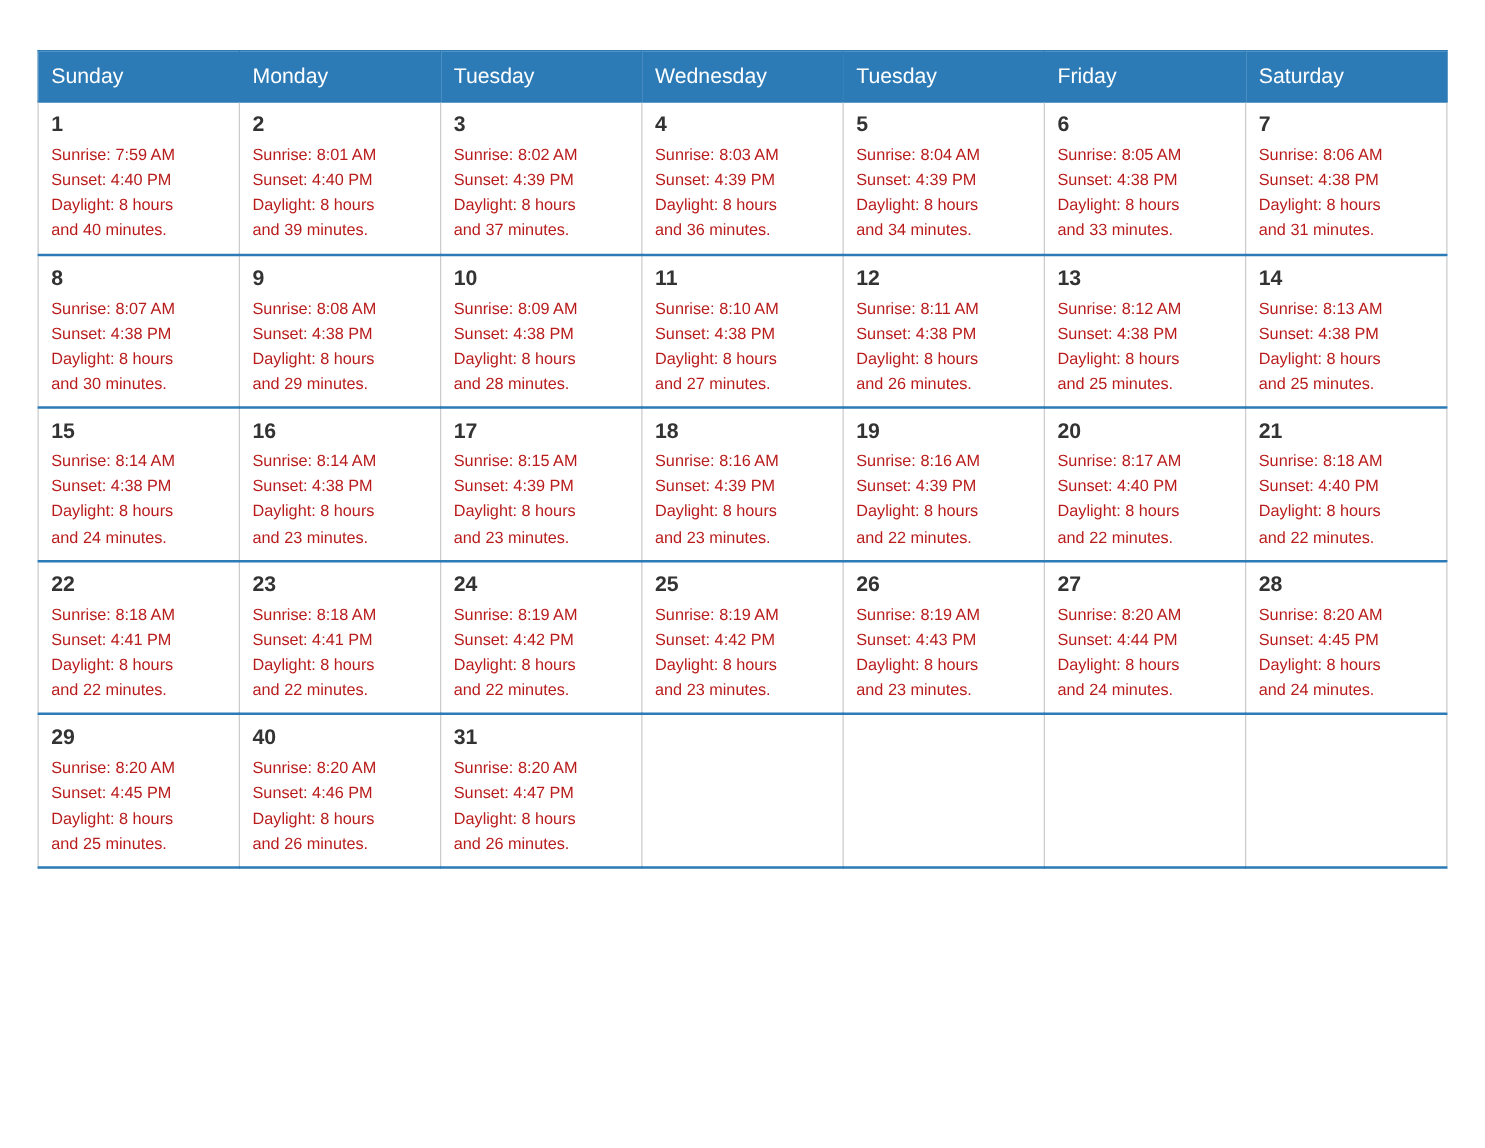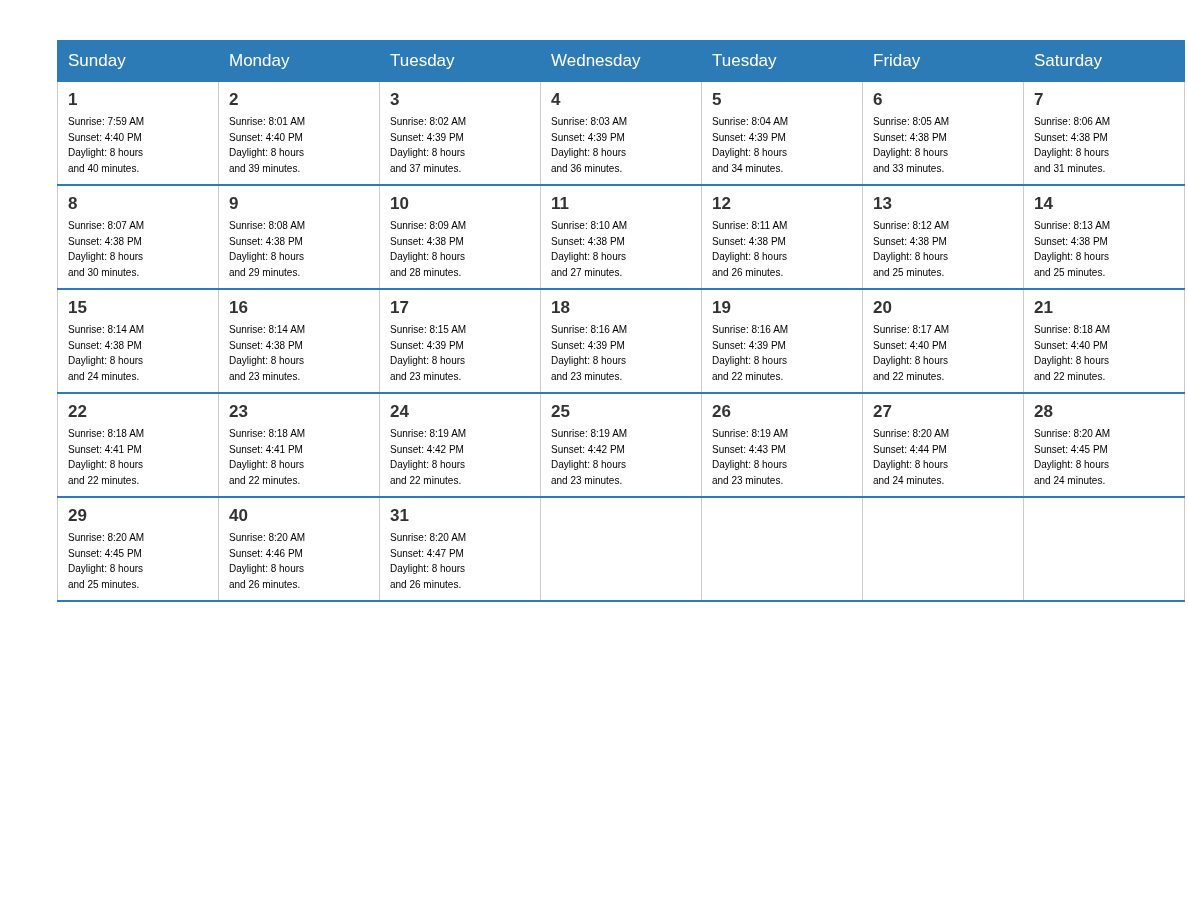--- a/index.html
+++ b/index.html
@@ -56,21 +56,20 @@
       line-height: 1.1;
     }
     .subtitle {
       font-size: 22px;
       color: #444;
       margin-top: 4px;
     }
     table {
       width: 100%;
       border-collapse: collapse;
-      margin-left: 27px;
     }
     thead tr {
       background: #2c7bb6;
     }
     thead th {
       color: #fff;
       font-size: 17px;
       font-weight: normal;
       padding: 10px 10px;
       text-align: left;
@@ -85,23 +84,23 @@
       width: 14.28%;
       min-height: 90px;
     }
     .day-number {
       font-size: 17px;
       font-weight: bold;
       margin-bottom: 4px;
       display: block;
     }
     .day-info {
-      font-size: 10px;
+      font-size: 13px;
       line-height: 1.55;
-      color: #000000;
+      color: #b91c1c;
     }
     tbody tr {
       border-bottom: 2px solid #2c7bb6;
     }
     tbody td:first-child {
       border-left: 1px solid #ccc;
     }
     .empty-cell {
       background: #fff;
     }

